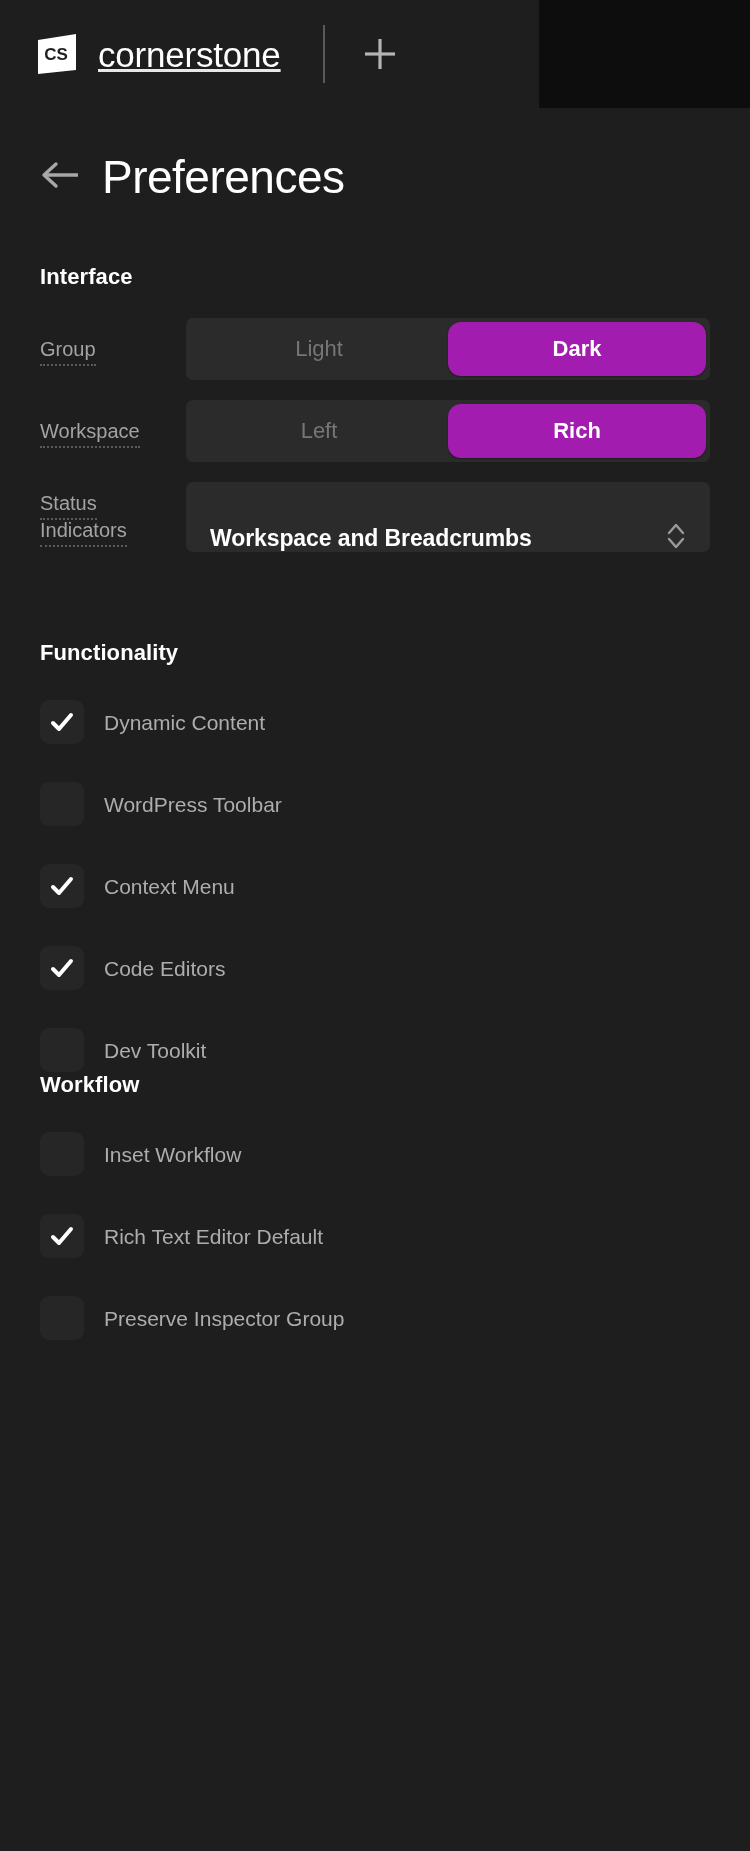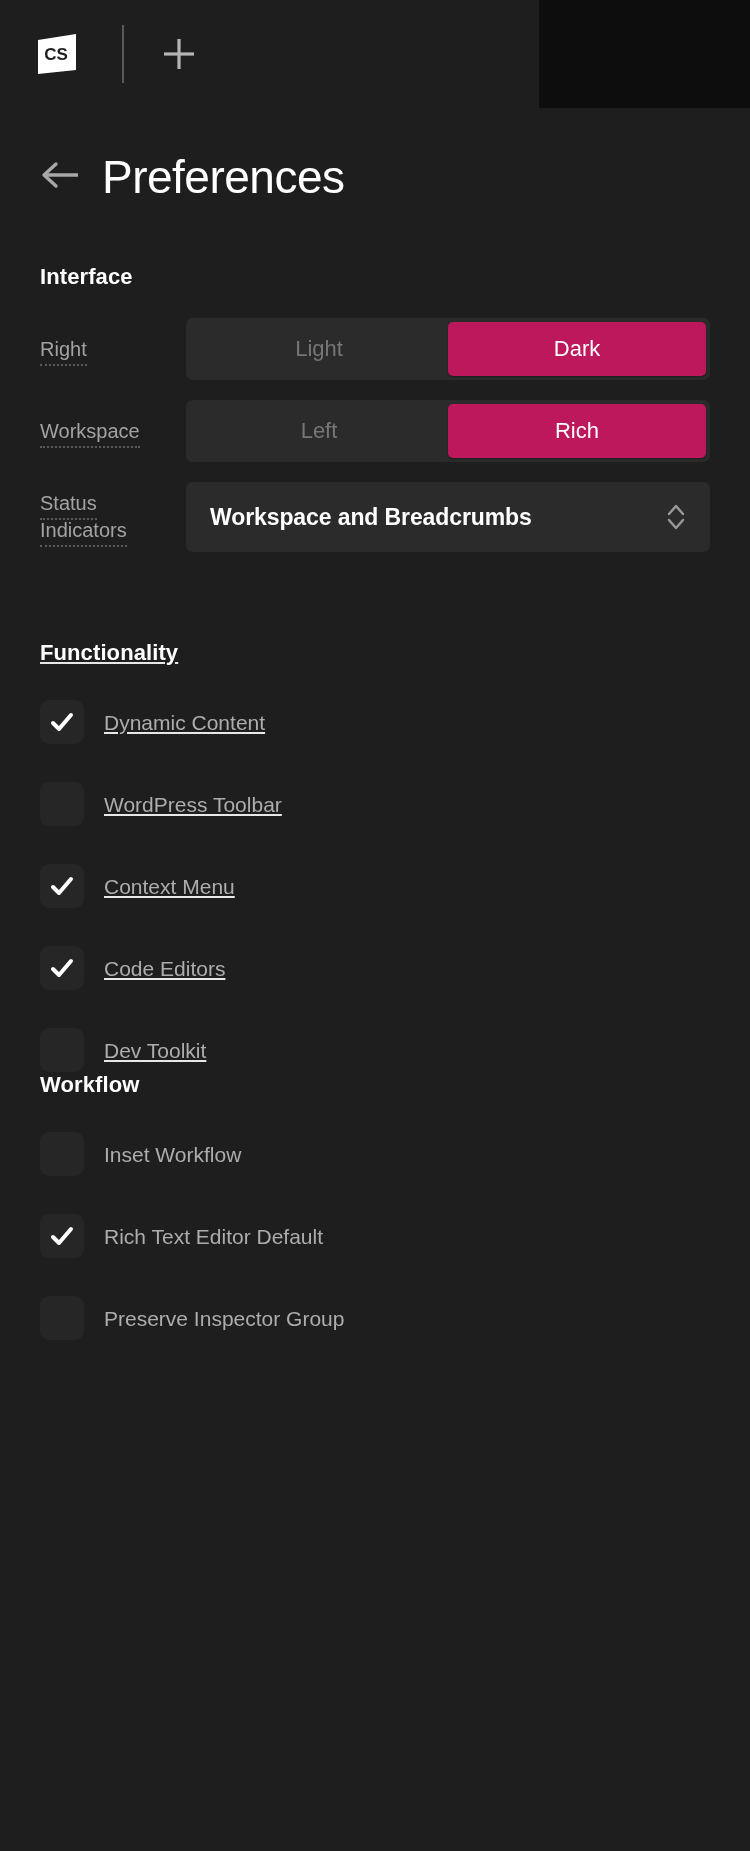--- a/index.html
+++ b/index.html
@@ -111,21 +111,21 @@
     padding: 0 40px;
     box-sizing: border-box;
   }
   .section-title {
     font-size: 22px;
     font-weight: 700;
     color: #ffffff;
     letter-spacing: 0.1px;
   }
   #interface-section { margin-top: 64px; }
-  #functionality-section { margin-top: 88px; text-decoration: underline; }
+  #functionality-section { margin-top: 88px; }
   #workflow-section { }
 
   
   .rows { margin-top: 28px; }
   .row {
     display: flex;
     align-items: center;
     min-height: 62px;
     margin-bottom: 20px;
   }
@@ -163,30 +163,31 @@
     align-items: center;
     justify-content: center;
     font-size: 22px;
     font-weight: 400;
     color: #767676;
     border-radius: 5px;
     cursor: pointer;
     user-select: none;
   }
   .segment.active {
-    background: #be185d;
+    background: #a21caf;
     color: #ffffff;
-    font-weight: 400;
+    font-weight: 700;
     box-shadow: 0 1px 2px rgba(0,0,0,0.35);
+    border-radius: 13px;
   }
 
   
   .select-box {
     display: flex;
-    align-items: center;
+    align-items: flex-end;
     justify-content: space-between;
     background: #2b2b2b;
     border-radius: 7px;
     height: 70px;
     padding: 0 22px 0 24px;
     box-sizing: border-box;
     cursor: pointer;
     width: 100%;
     gap: 20px;
   }
@@ -241,20 +242,21 @@
   <div class="topbar">
     <div class="topbar-void"></div>
 
     <div class="brand">
       <span class="logo-mark">
         <svg width="46" height="46" viewBox="0 0 46 46" aria-hidden="true">
           <polygon points="4,9 42,3 42,39 4,43" fill="#ffffff"></polygon>
           <text x="22" y="29" font-family="Liberation Sans, sans-serif" font-size="17" font-weight="700" fill="#1e1e1e" text-anchor="middle">CS</text>
         </svg>
       </span>
+      <span class="brand-name">cornerstone</span>
     </div>
 
     <div class="topbar-divider"></div>
 
     <div class="newtab-btn">
       <span>
         <svg width="40" height="40" viewBox="0 0 40 40" aria-hidden="true">
           <line x1="20" y1="5" x2="20" y2="35" stroke="#b5b5b5" stroke-width="3.2"></line>
           <line x1="5" y1="20" x2="35" y2="20" stroke="#b5b5b5" stroke-width="3.2"></line>
         </svg>
@@ -274,21 +276,21 @@
     <div class="page-title">Preferences</div>
   </div>
 
   <div class="section" id="interface-section">
     <div class="section-title">Interface</div>
 
     <div class="rows">
 
       <div class="row">
         <div class="row-label">
-          <span class="lbl-text">Right</span>
+          <span class="lbl-text">Group</span>
         </div>
         <div class="row-control">
           <div class="segmented">
             <div class="segment">Light</div>
             <div class="segment active">Dark</div>
           </div>
         </div>
       </div>
 
       <div class="row">

